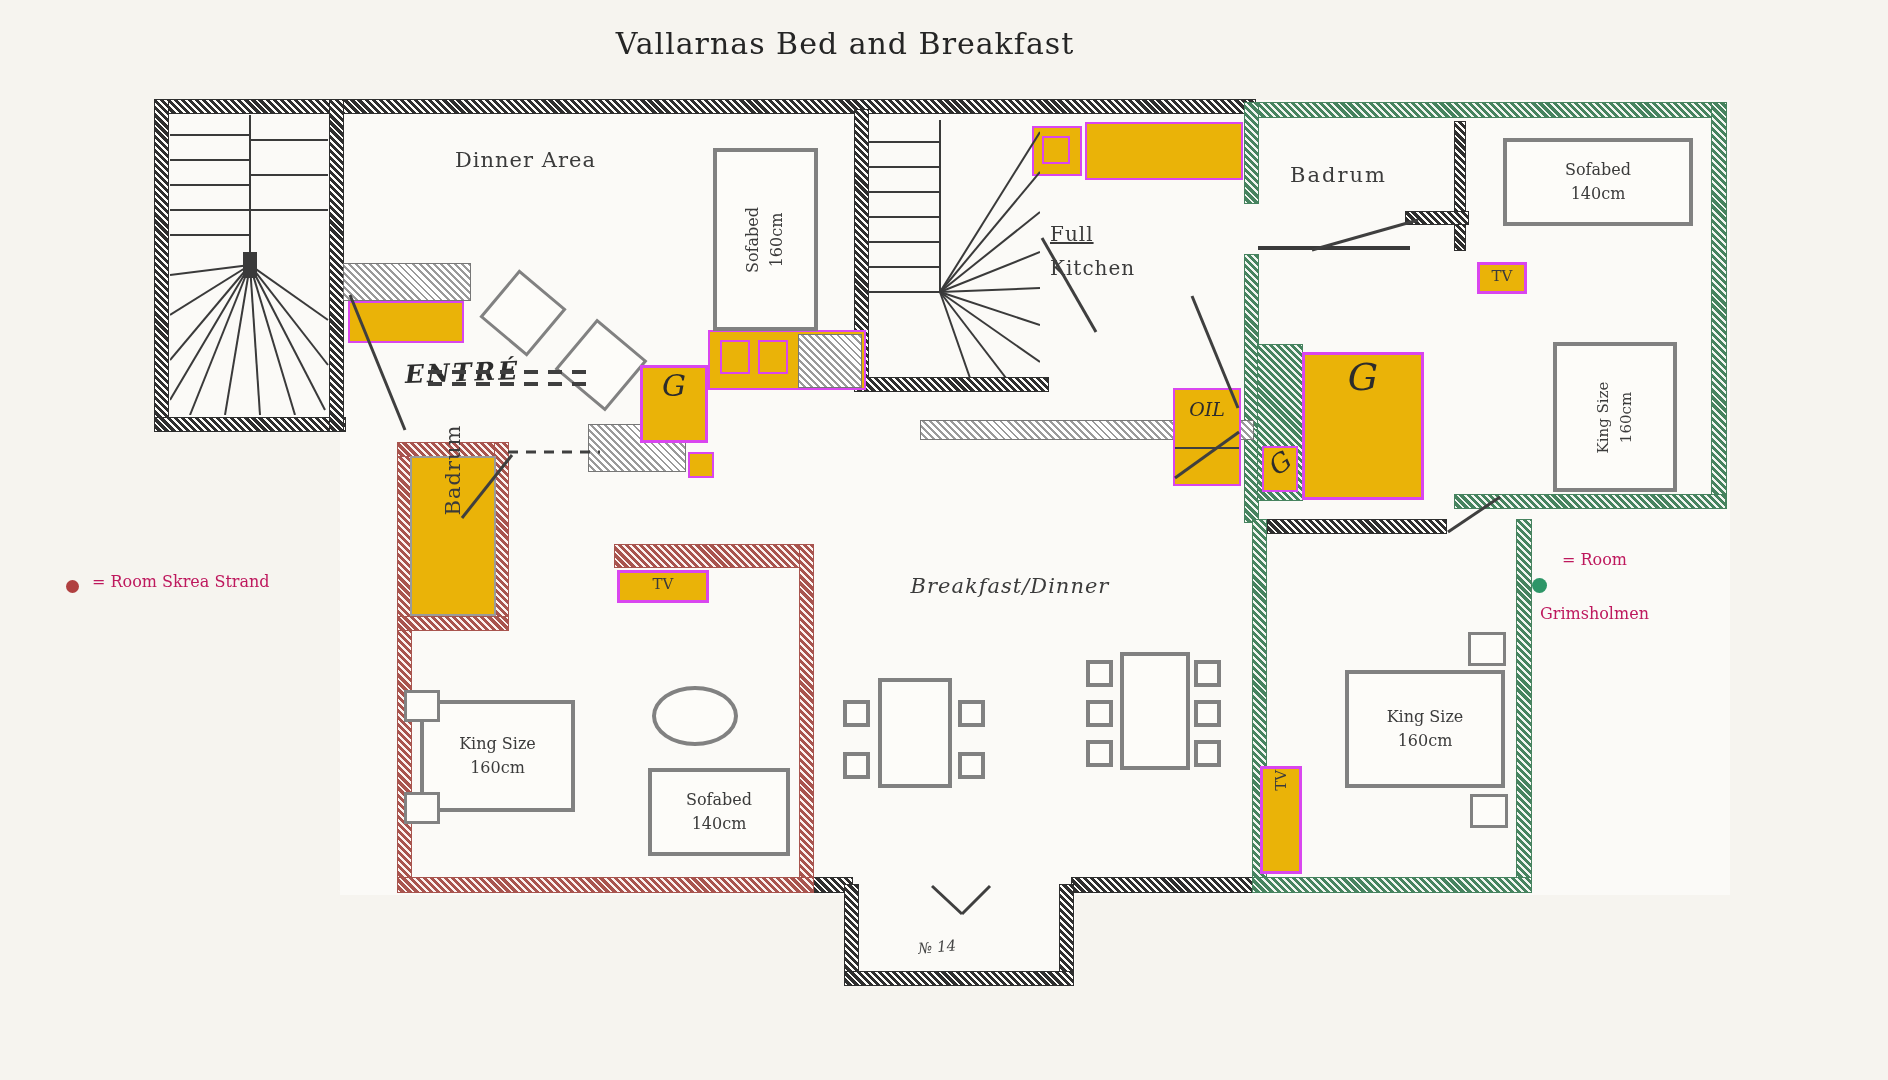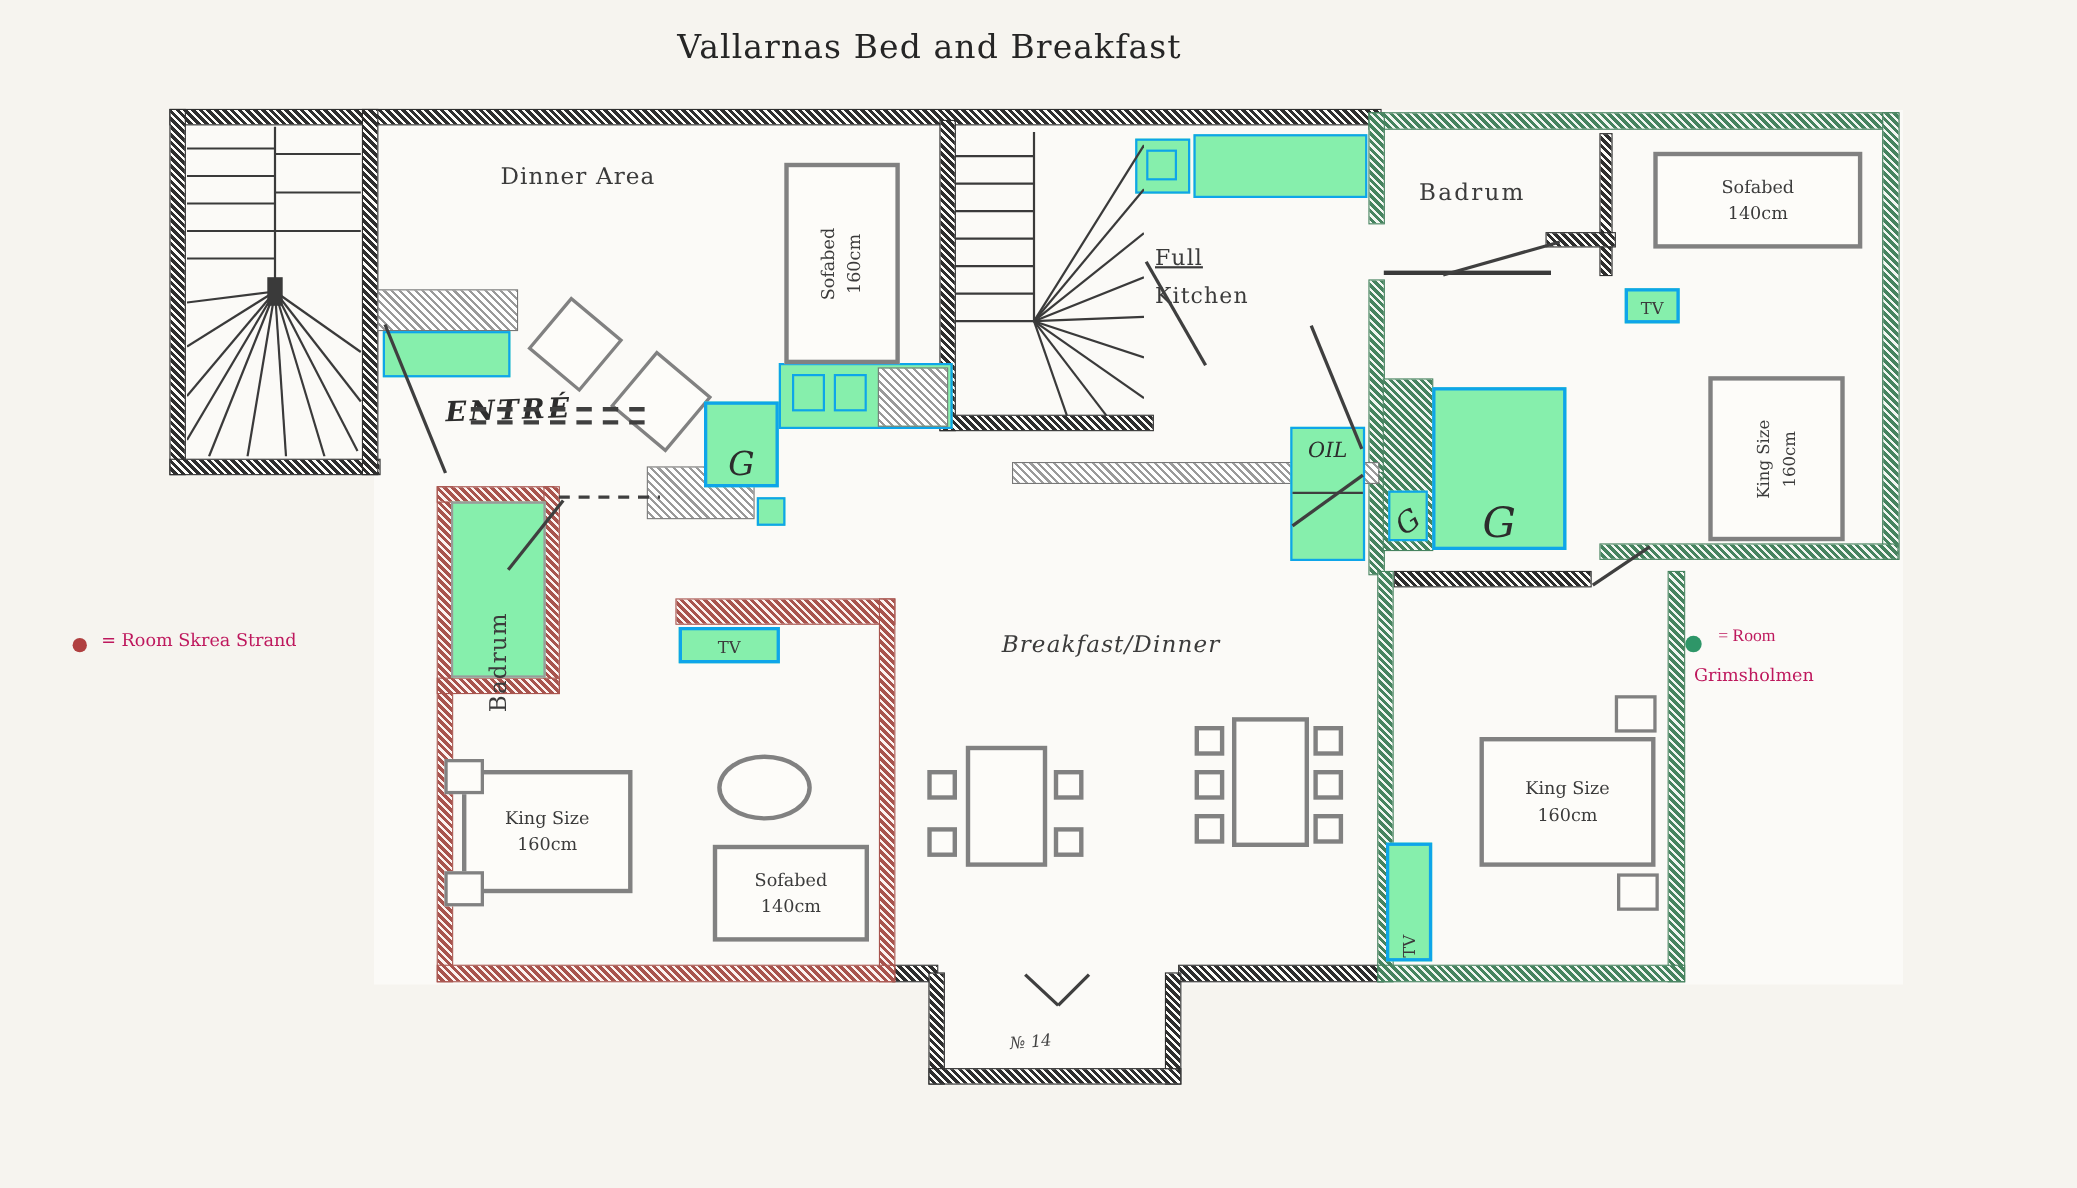--- a/index.html
+++ b/index.html
@@ -9,22 +9,22 @@
   .floor{background:#fbfaf7;z-index:0;}
   
   .w  {background:repeating-linear-gradient(45deg,#fdfcf9 0 2px,#2e2e2e 2px 5px);outline:1px solid #2e2e2e;z-index:1;}
   .wr {background:repeating-linear-gradient(45deg,#fbf2f0 0 2px,#a8544e 2px 5px);outline:1px solid #a8544e;z-index:1;}
   .wg {background:repeating-linear-gradient(45deg,#f1f6f1 0 2px,#46835f 2px 5px);outline:1px solid #46835f;z-index:1;}
   .hl {background:repeating-linear-gradient(45deg,#ffffff 0 3px,#9a9a9a 3px 5px);border:1px solid #777;z-index:2;}
   .thin{background:#3a3a3a;z-index:2;}
   
   .furn{border:4px solid #818181;background:#fdfcf9;z-index:2;box-sizing:border-box;
         display:flex;align-items:center;justify-content:center;text-align:center;}
-  .fix {border:2px solid #0ea5e9;background:#86efac;z-index:2;box-sizing:border-box;
-        display:flex;align-items:flex-end;justify-content:center;text-align:center;}
+  .fix {border:2px solid #d946ef;background:#eab308;z-index:2;box-sizing:border-box;
+        display:flex;align-items:flex-start;justify-content:center;text-align:center;}
   .chair{width:27px;height:27px;border:4px solid #818181;background:#fdfcf9;z-index:2;box-sizing:border-box;}
   .pillow{border:3px solid #818181;background:#fdfcf9;z-index:3;box-sizing:border-box;}
   .furn-lbl{font-size:16px;line-height:1.5;color:#3b3b3b;}
   .rot{transform:rotate(-90deg);white-space:nowrap;}
   
   .lbl{font-size:21px;color:#3b3b3b;letter-spacing:1px;z-index:3;}
   .hand{font-style:italic;color:#2c2c2c;z-index:3;}
   .gletter{font-style:italic;color:#2c2c2c;z-index:3;font-family:"DejaVu Serif",serif;}
   .legend-dot{border-radius:50%;z-index:3;}
   .legend-txt{font-size:16px;color:#be185d;z-index:3;white-space:nowrap;}
@@ -200,21 +200,21 @@
       <div>King Size</div>
       <div>160cm</div>
     </div>
   </div>
   <div class="abs fix" style="left:1302px;top:352px;width:122px;height:148px;border-width:3px;">
     <span class="gletter" style="font-size:38px;">G</span>
   </div>
   <div class="abs fix" style="left:1262px;top:446px;width:36px;height:46px;">
     <span class="gletter" style="font-size:26px;transform:rotate(-35deg);">G</span>
   </div>
-  <div class="abs fix" style="left:1173px;top:388px;width:68px;height:122px;">
+  <div class="abs fix" style="left:1173px;top:388px;width:68px;height:98px;">
     <span class="hand" style="font-size:19px;position:absolute;top:8px;left:0;right:0;text-align:center;">OIL</span>
   </div>
 
   <div class="abs pillow" style="left:1468px;top:632px;width:38px;height:34px;"></div>
   <div class="abs pillow" style="left:1470px;top:794px;width:38px;height:34px;"></div>
   <div class="abs furn" style="left:1345px;top:670px;width:160px;height:118px;">
     <div class="furn-lbl">
       <div>King Size</div>
       <div>160cm</div>
     </div>
@@ -227,21 +227,21 @@
   <div class="abs lbl" style="left:1050px;top:222px;font-size:20px;text-decoration:underline;">Full</div>
   <div class="abs lbl" style="left:1050px;top:256px;font-size:20px;">Kitchen</div>
   <div class="abs lbl" style="left:880px;top:574px;width:260px;text-align:center;font-style:italic;">Breakfast/Dinner</div>
   <div class="abs lbl" style="left:1290px;top:163px;letter-spacing:2px;">Badrum</div>
   <div class="abs hand" style="left:405px;top:358px;font-size:25px;font-weight:bold;letter-spacing:3px;transform:rotate(-2deg);">ENTRÉ</div>
   <div class="abs hand" style="left:918px;top:938px;font-size:15px;color:#444;transform:rotate(-5deg);">№ 14</div>
 
   <div class="abs legend-dot" style="left:66px;top:580px;width:13px;height:13px;background:#b04040;"></div>
   <div class="abs legend-txt" style="left:92px;top:572px;">= Room Skrea Strand</div>
   <div class="abs legend-dot" style="left:1532px;top:578px;width:15px;height:15px;background:#2e9668;"></div>
-  <div class="abs legend-txt" style="left:1562px;top:570px;font-family:Liberation Serif, serif;">= Room</div>
+  <div class="abs legend-txt" style="left:1562px;top:550px;">= Room</div>
   <div class="abs legend-txt" style="left:1540px;top:604px;">Grimsholmen</div>
 
   <svg class="abs" style="left:0;top:0;pointer-events:none;" width="1888" height="1080">
     <g stroke="#3f3f3f" stroke-width="3" fill="none">
       <line x1="1042" y1="238" x2="1096" y2="332"></line>
       <line x1="1192" y1="296" x2="1238" y2="408"></line>
       <line x1="512" y1="455" x2="462" y2="518"></line>
       <line x1="1312" y1="250" x2="1418" y2="220"></line>
       <line x1="1448" y1="532" x2="1500" y2="497"></line>
       <line x1="350" y1="295" x2="405" y2="430"></line>

